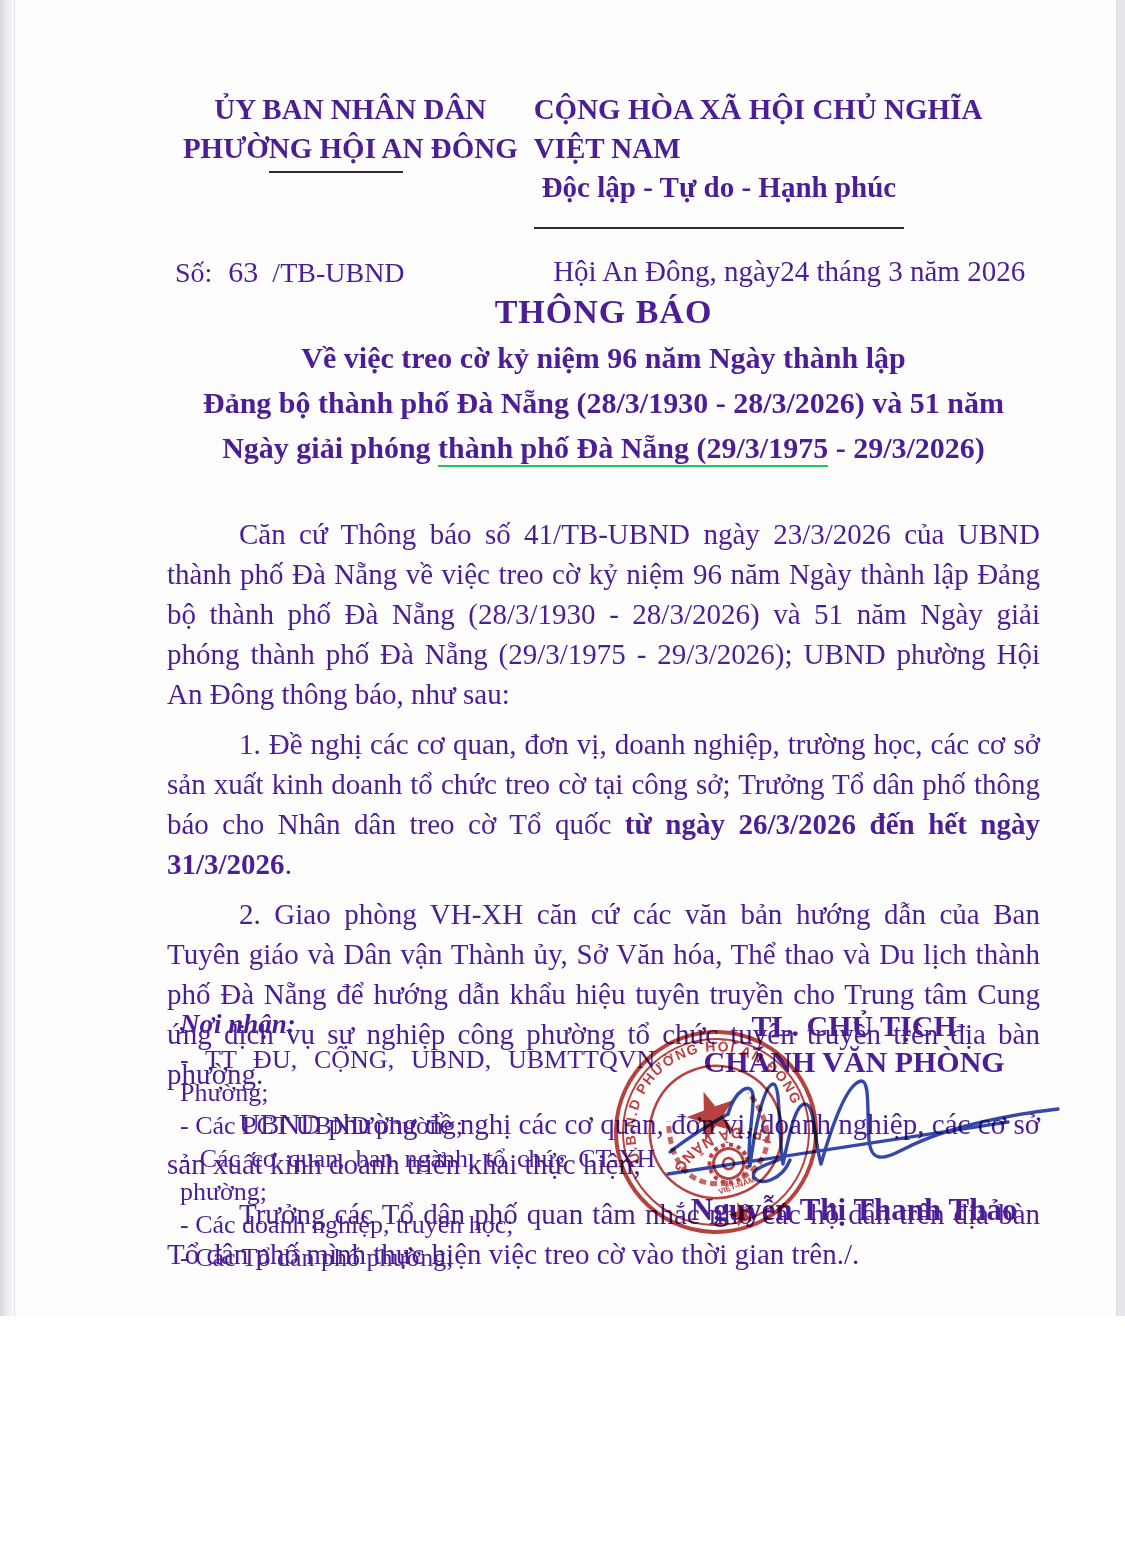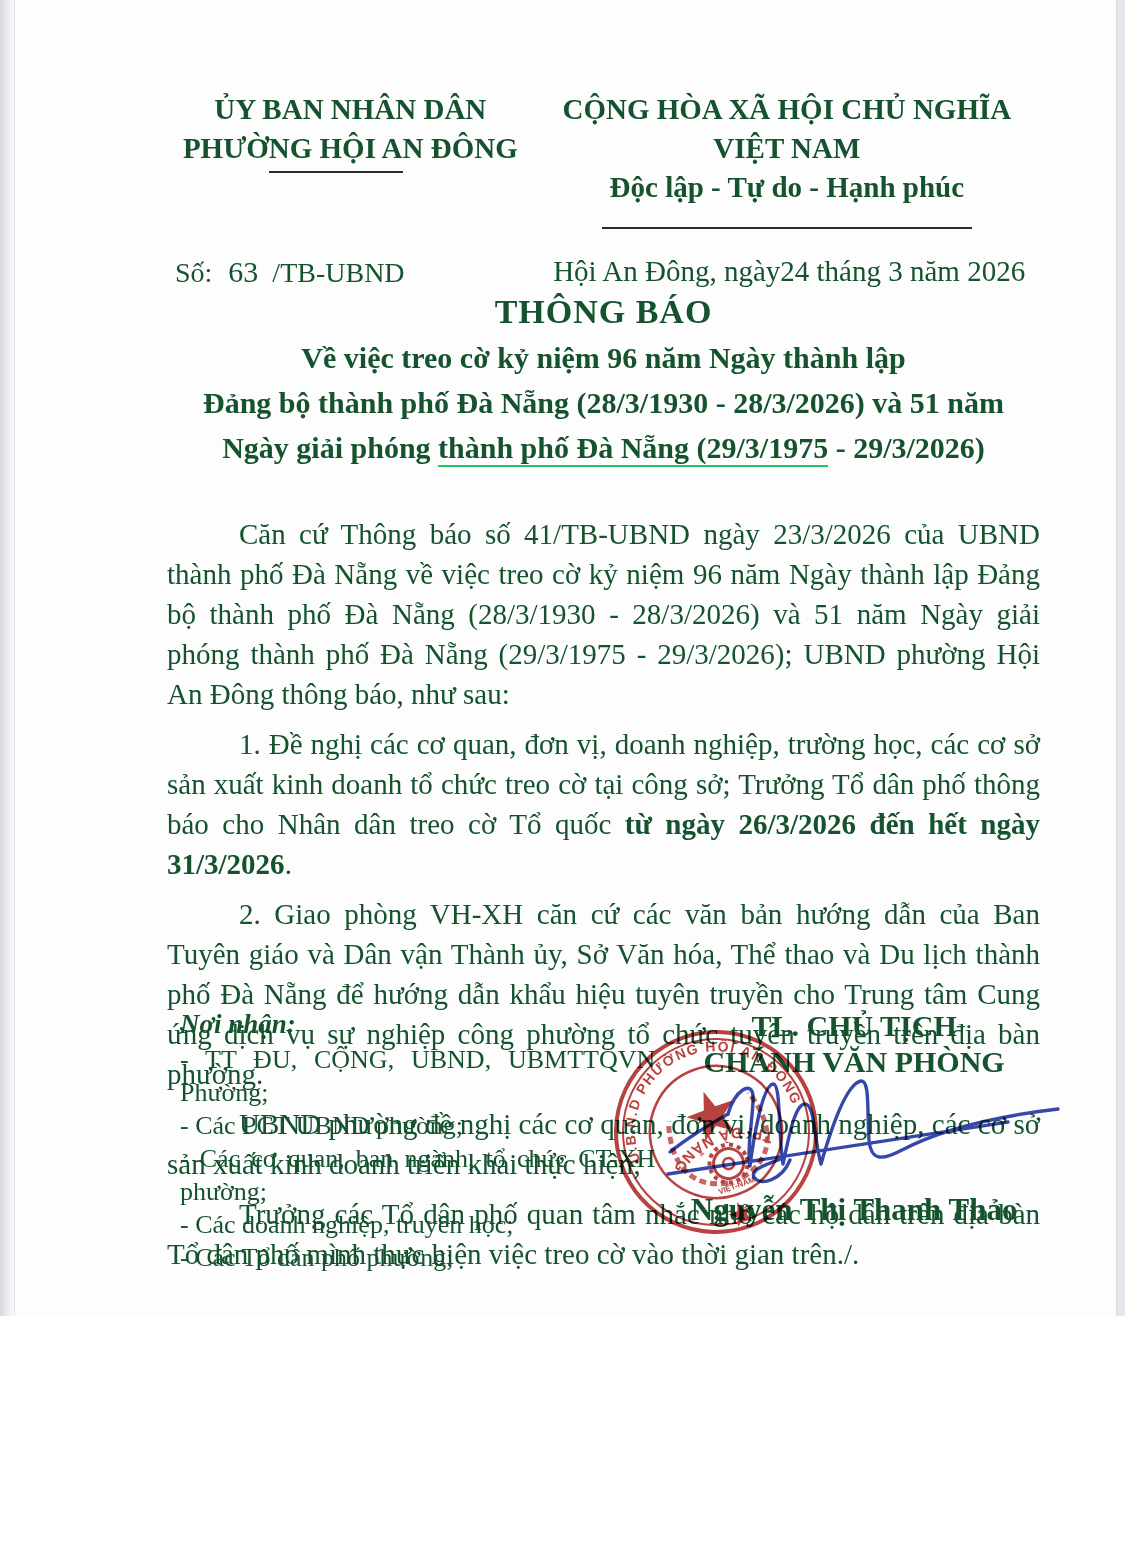--- a/index.html
+++ b/index.html
@@ -1,36 +1,36 @@
 <!DOCTYPE html>
 <html><head>
 <meta charset="utf-8">
 <style>
   html,body { margin:0; padding:0; background:#ffffff; }
   .page {
     position:relative; width:1125px; height:1316px;
     background:#fdfdfd; overflow:hidden;
     font-family:"Liberation Serif","DejaVu Serif",serif;
-    color:#14532d;
+    color:#4c1d95;
   }
   .edge-left {
     position:absolute; left:0; top:0; bottom:0; width:14px;
     background:linear-gradient(to right,#d7d7df,#ececf1 55%,#fafafb);
     border-right:1px solid #e3e3e9;
   }
   .edge-right {
     position:absolute; right:0; top:0; bottom:0; width:8px;
     background:#e6e6ed; border-left:1px solid #d9d9e1;
   }
   .content { position:absolute; left:167px; top:90px; width:873px; }
 
   
   .header { display:flex; }
   .h-left  { width:42%; text-align:center; }
-  .h-right { width:58%; text-align:center; }
+  .h-right { width:58%; text-align:left; }
   .org-line, .nat-line { font-weight:bold; font-size:29px; line-height:39px; }
   .rule-short { width:134px; height:0; border-bottom:2px solid #2c2c2c; margin:3px auto 0; transform:translateX(-14px); }
   .motto { display:inline-block; font-weight:bold; font-size:29px; line-height:39px;
            border-bottom:2px solid #2c2c2c; padding:0 8px 20px; }
   .meta-row { display:flex; margin-top:26px; }
   .doc-no { width:42%; text-align:left; font-size:28px; padding-left:8px; }
   .doc-no .num { display:inline-block; margin:0 14px 0 16px; font-size:30px; }
   .date-line { width:58%; text-align:center; font-size:29px; }
 
   

